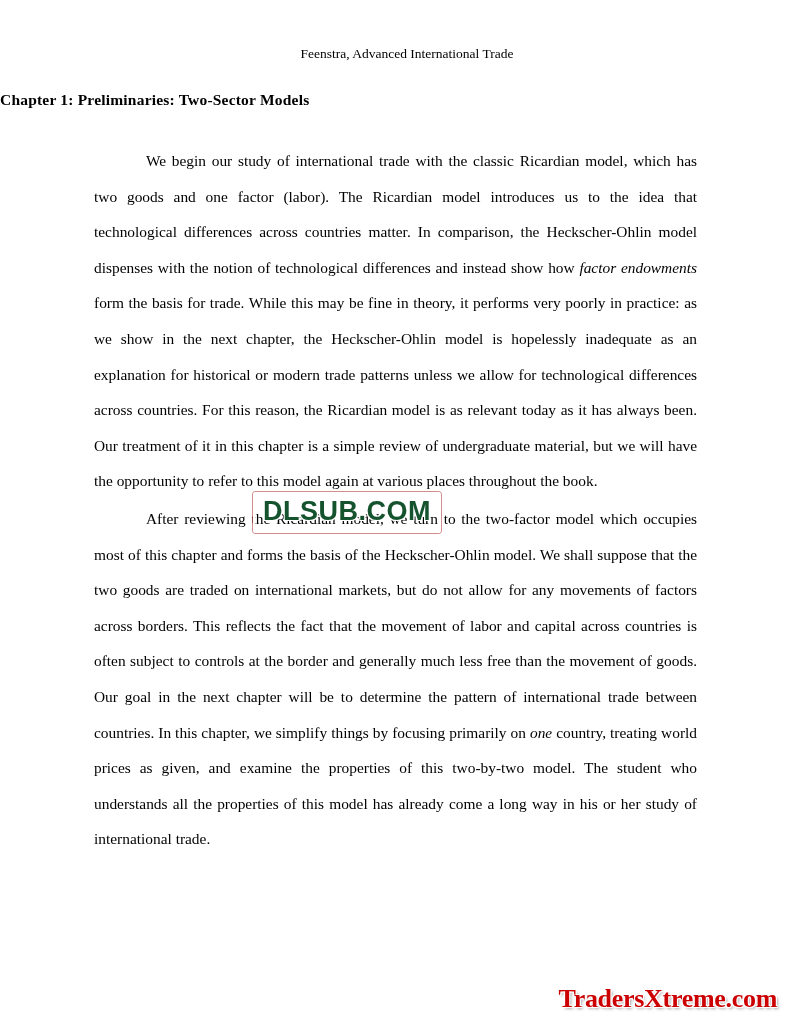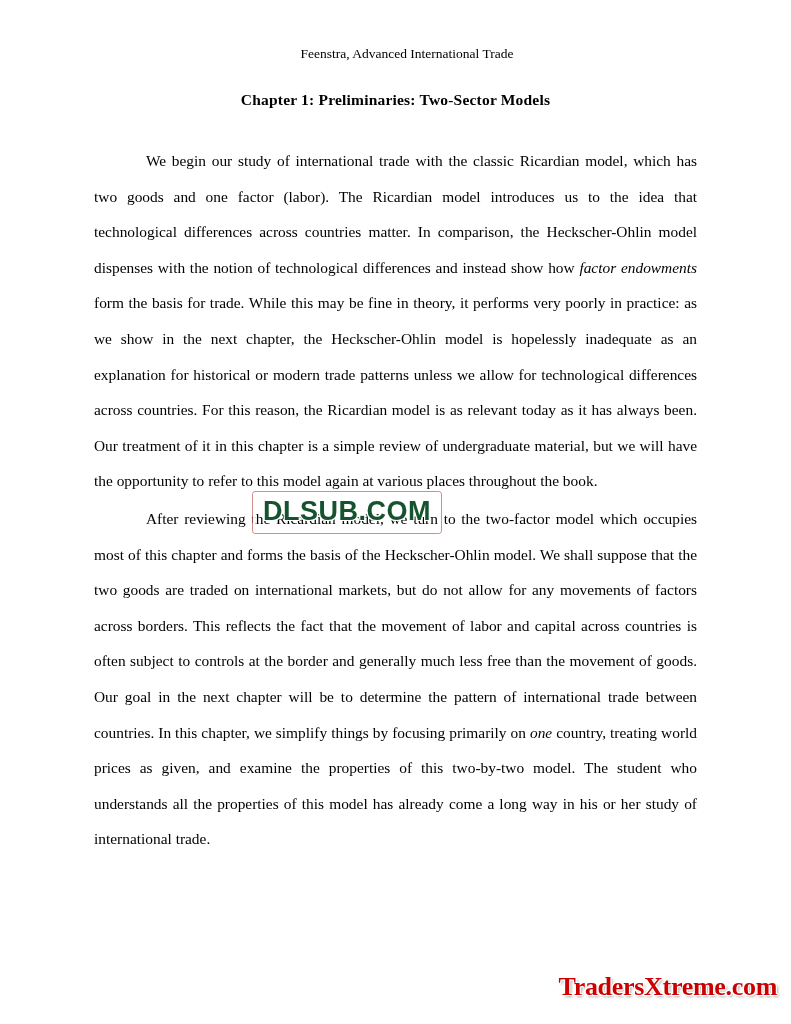--- a/index.html
+++ b/index.html
@@ -37,21 +37,21 @@
     text-shadow:
       1px 1px 0 #ffffff,
       -1px -1px 0 #ffffff,
       1px -1px 0 #ffffff,
       -1px 1px 0 #ffffff,
       2px 2px 3px rgba(0,0,0,0.35);
     white-space: nowrap;
   }
   .wm-bottomright {
     position: absolute;
-    bottom: 22px;
+    bottom: 10px;
     right: 14px;
     font-family: "Liberation Serif", serif;
     font-weight: bold;
     font-size: 26px;
     letter-spacing: -0.3px;
     color: #cc0000;
     text-shadow:
       1px 1px 0 #ffffff,
       -1px -1px 0 #ffffff,
       1px -1px 0 #ffffff,
@@ -92,21 +92,21 @@
     font-size: 13.5px;
     font-family: "Liberation Serif", serif;
     color: #000;
   }
 
   .chapter-title {
     position: absolute;
     top: 91px;
     left: 0;
     width: 791px;
-    text-align: center;
+    text-align: left;
     font-size: 15.5px;
     font-weight: bold;
     font-family: "Liberation Serif", serif;
     letter-spacing: 0.2px;
   }
 
   .content {
     position: absolute;
     top: 141px;
     left: 92px;

